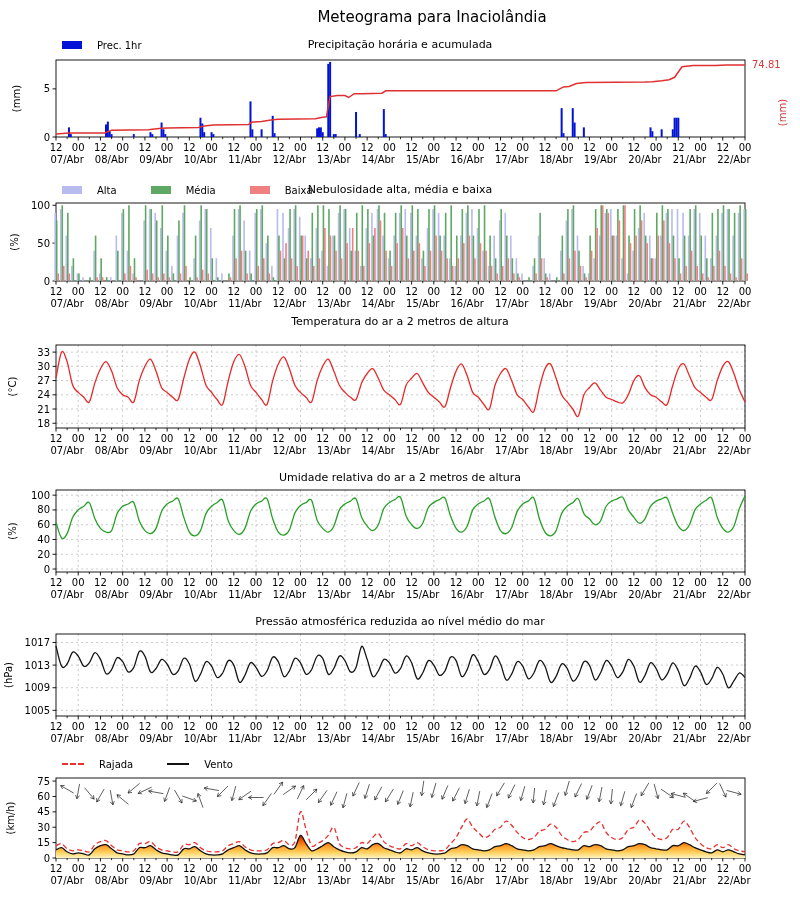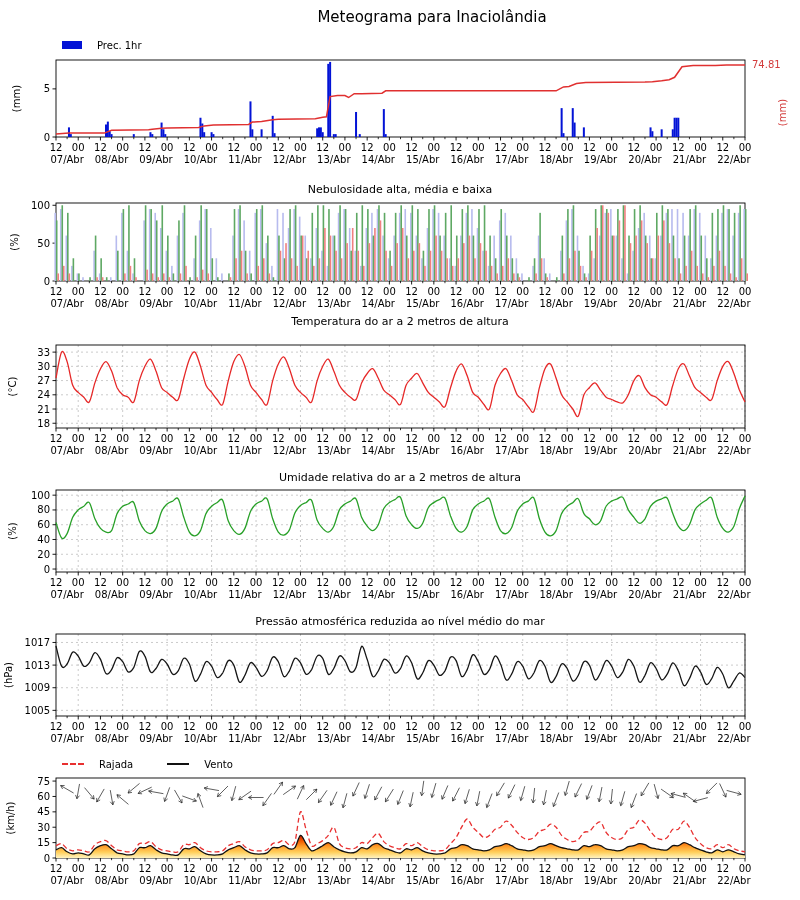--- a/index.html
+++ b/index.html
@@ -17,20 +17,21 @@
   svg{position:absolute;left:0;display:block;}
   text{font-family:"DejaVu Sans", sans-serif;}
 </style>
 </head>
 <body>
 
 <div class="page">
   <div class="main-title">Meteograma para Inaciolândia</div>
 
   <div class="panel-head" style="top:38px;">
+    <div class="panel-title">Precipitação horária e acumulada</div>
     <div class="legend" id="lg-precipitation">
         <span class="legend-item">
           <span class="sw-patch" style="background: rgb(3, 19, 214);"></span>
           <span>Prec. 1hr</span>
         </span>
       </div>
   </div>
   <svg id="ch-precipitation" width="800" height="112" style="top:58px;">
       <rect x="56" y="2" width="689" height="77" fill="none" stroke="#000" stroke-width="0.9"></rect>
       <line x1="52.5" y1="79" x2="56" y2="79" stroke="#000" stroke-width="0.9"></line>
@@ -195,20 +196,34 @@
       <rect x="673.6182795698925" y="59.75" width="2" height="19.25" fill="#0313d6"></rect>
       <rect x="675.4704301075269" y="59.75" width="2" height="19.25" fill="#0313d6"></rect>
       <rect x="677.3225806451612" y="59.75" width="2" height="19.25" fill="#0313d6"></rect>
       <polyline points="56.0,76.1 69.0,75.1 104.2,75.1 111.6,72.3 148.6,71.8 152.3,71.3 161.6,70.3 167.1,69.9 198.6,69.4 204.2,67.9 213.4,67.0 248.6,66.5 252.3,64.1 261.6,63.6 272.7,61.7 278.3,61.2 315.3,60.7 322.7,59.3 326.4,58.8 330.1,38.6 337.5,37.6 344.9,37.6 348.6,39.5 354.2,35.7 361.6,35.7 382.0,35.2 385.7,32.8 556.1,32.8 563.5,28.9 569.0,28.5 576.5,25.6 585.7,24.6 645.0,24.1 652.4,23.7 661.7,22.7 669.1,21.7 674.6,19.3 682.0,8.7 693.1,7.6 715.4,7.6 726.5,7.0 745.0,7.0" fill="none" stroke="#e03030" stroke-width="1.5"></polyline>
       <text x="752" y="9.995375000000001" font-size="10" fill="#d23b3b">74.81</text>
       <text x="0" y="0" font-size="10" fill="#d23b3b" text-anchor="middle" transform="translate(786,54.5) rotate(-90)">(mm)</text>
     </svg>
 
   <div class="panel-head" style="top:183px;">
     <div class="panel-title">Nebulosidade alta, média e baixa</div>
+    <div class="legend" id="lg-cloudiness">
+        <span class="legend-item">
+          <span class="sw-patch" style="background: rgb(183, 187, 238);"></span>
+          <span>Alta</span>
+        </span>
+        <span class="legend-item">
+          <span class="sw-patch" style="background: rgb(94, 168, 99);"></span>
+          <span>Média</span>
+        </span>
+        <span class="legend-item">
+          <span class="sw-patch" style="background: rgb(240, 128, 128);"></span>
+          <span>Baixa</span>
+        </span>
+      </div>
   </div>
   <svg id="ch-cloudiness" width="800" height="113" style="top:201px;">
       <rect x="56" y="2" width="689" height="78" fill="none" stroke="#000" stroke-width="0.9"></rect>
       <line x1="52.5" y1="80" x2="56" y2="80" stroke="#000" stroke-width="0.9"></line>
       <text x="50" y="83.5" font-size="10" fill="#000" text-anchor="end">0</text>
       <line x1="52.5" y1="42.13592233009709" x2="56" y2="42.13592233009709" stroke="#000" stroke-width="0.9"></line>
       <text x="50" y="45.63592233009709" font-size="10" fill="#000" text-anchor="end">50</text>
       <line x1="52.5" y1="4.271844660194174" x2="56" y2="4.271844660194174" stroke="#000" stroke-width="0.9"></line>
       <text x="50" y="7.771844660194174" font-size="10" fill="#000" text-anchor="end">100</text>
       <line x1="56" y1="80" x2="56" y2="83.5" stroke="#000" stroke-width="0.9"></line>

